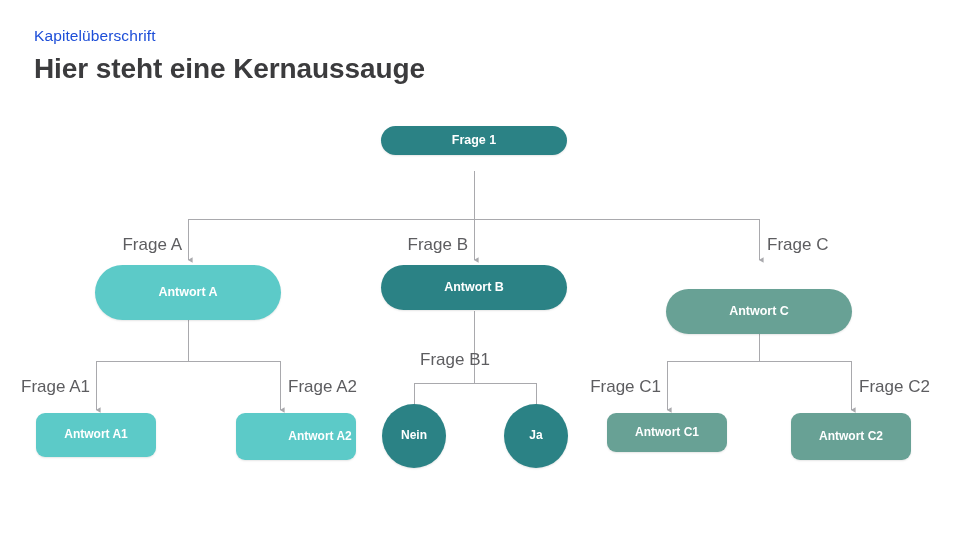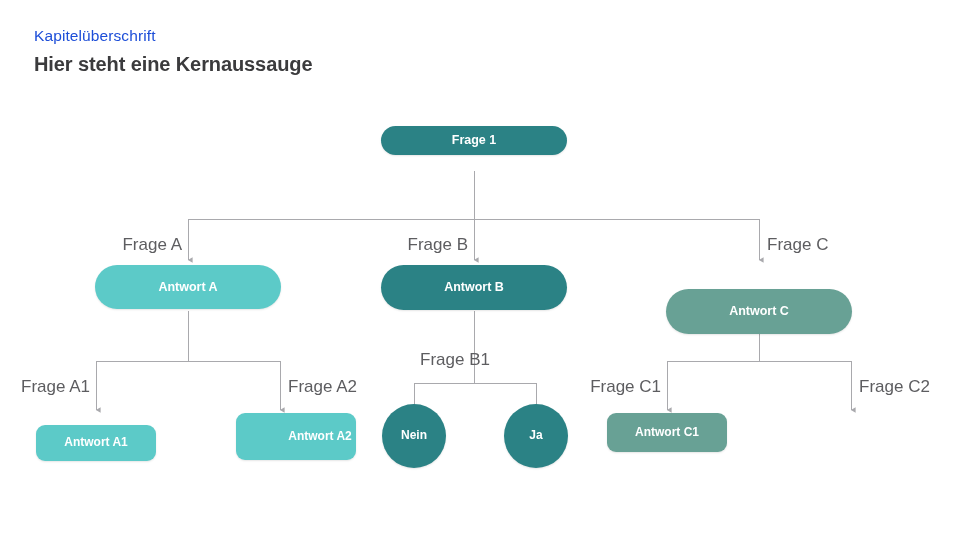--- a/index.html
+++ b/index.html
@@ -29,21 +29,21 @@
     font-weight: 400;
     color: #1d4ed8;
     letter-spacing: 0.1px;
     white-space: nowrap;
   }
 
   .headline {
     position: absolute;
     left: 34px;
     top: 53px;
-    font-size: 20px;
+    font-size: 28px;
     font-weight: bold;
     color: #3b3b3d;
     letter-spacing: -0.1px;
     white-space: nowrap;
   }
 
   
   #connectors {
     position: absolute;
     left: 0;
@@ -140,30 +140,31 @@
   <div class="edge-label right-of-line" style="left:288px; top:378px; width:108px;">Frage A2</div>
 
   <div class="edge-label" style="left:420px; top:351px; width:108px; text-align:left;">Frage B1</div>
 
   <div class="edge-label left-of-line" style="left:553px; top:378px; width:108px;">Frage C1</div>
 
   <div class="edge-label right-of-line" style="left:859px; top:378px; width:108px;">Frage C2</div>
 
   <div class="node pill tone-dark" style="left:381px; top:126px; width:186px; height:29px;">Frage 1</div>
 
-  <div class="node pill tone-light" style="left:95px; top:265px; width:186px; height:44px;">Antwort A</div>
+  <div class="node pill tone-light" style="left:95px; top:265px; width:186px; height:55px;">Antwort A</div>
 
   <div class="node pill tone-dark" style="left:381px; top:265px; width:186px; height:45px;">Antwort B</div>
 
   <div class="node pill tone-sage" style="left:666px; top:265px; width:186px; height:45px;margin-top:24px;">Antwort C</div>
 
-  <div class="node rect tone-light" style="left:36px; top:413px; width:120px; height:36px;margin-top:12px;">Antwort A1</div>
+  <div class="node rect tone-light" style="left:36px; top:413px; width:120px; height:44px;">Antwort A1</div>
 
   <div class="node rect tone-light" style="left:236px; top:413px; width:120px; height:47px;padding-left:48px;">Antwort A2</div>
 
   <div class="node circle tone-dark" style="left:382px; top:404px; width:64px; height:64px;">Nein</div>
 
   <div class="node circle tone-dark" style="left:504px; top:404px; width:64px; height:64px;">Ja</div>
 
   <div class="node rect tone-sage" style="left:607px; top:413px; width:120px; height:39px;">Antwort C1</div>
 
+  <div class="node rect tone-sage" style="left:791px; top:413px; width:120px; height:47px;">Antwort C2</div>
 
 </div>
 
 </body></html>

